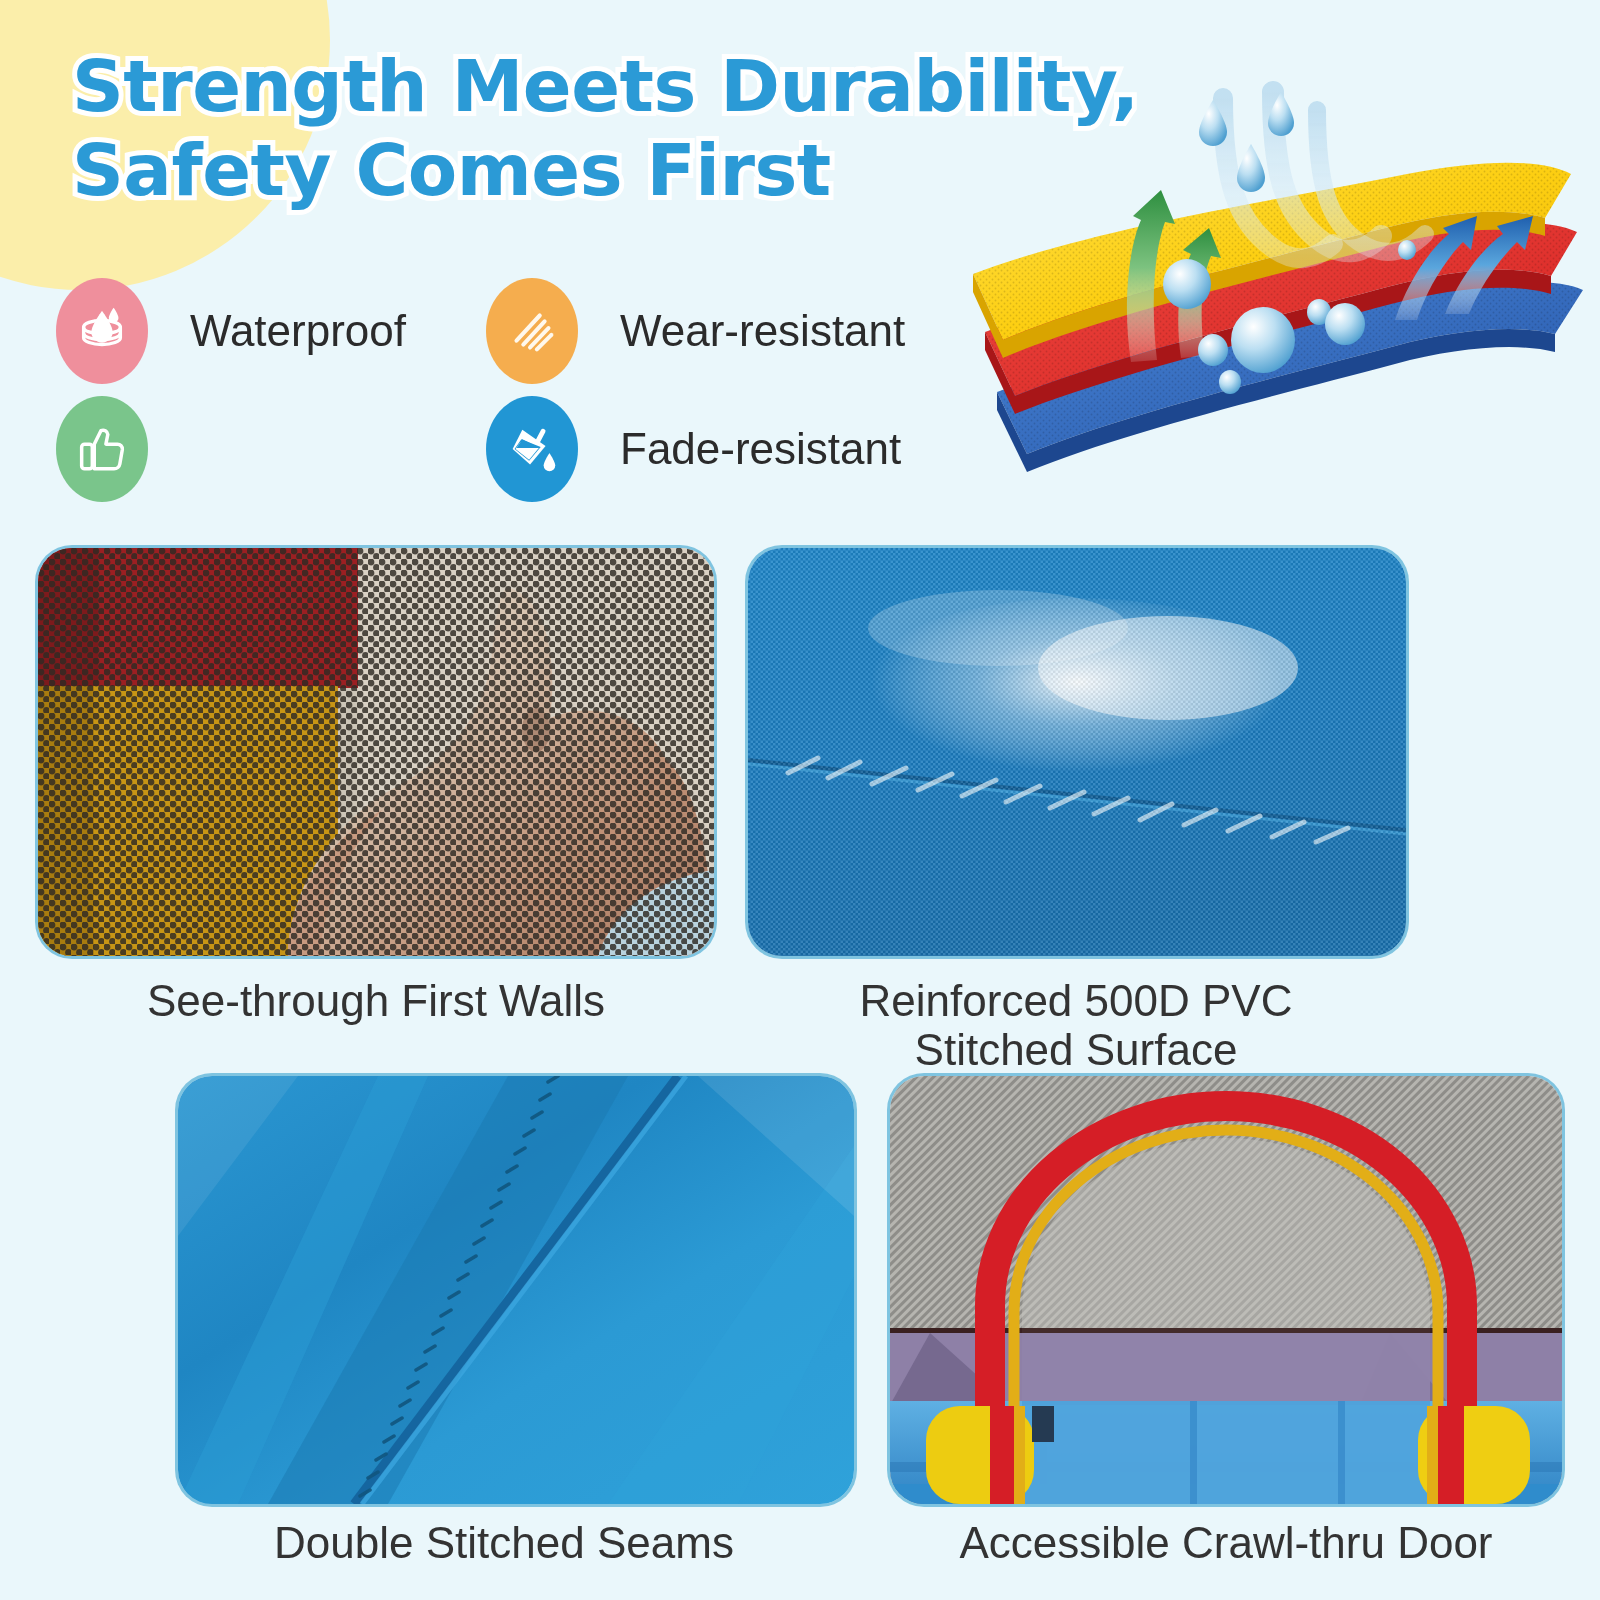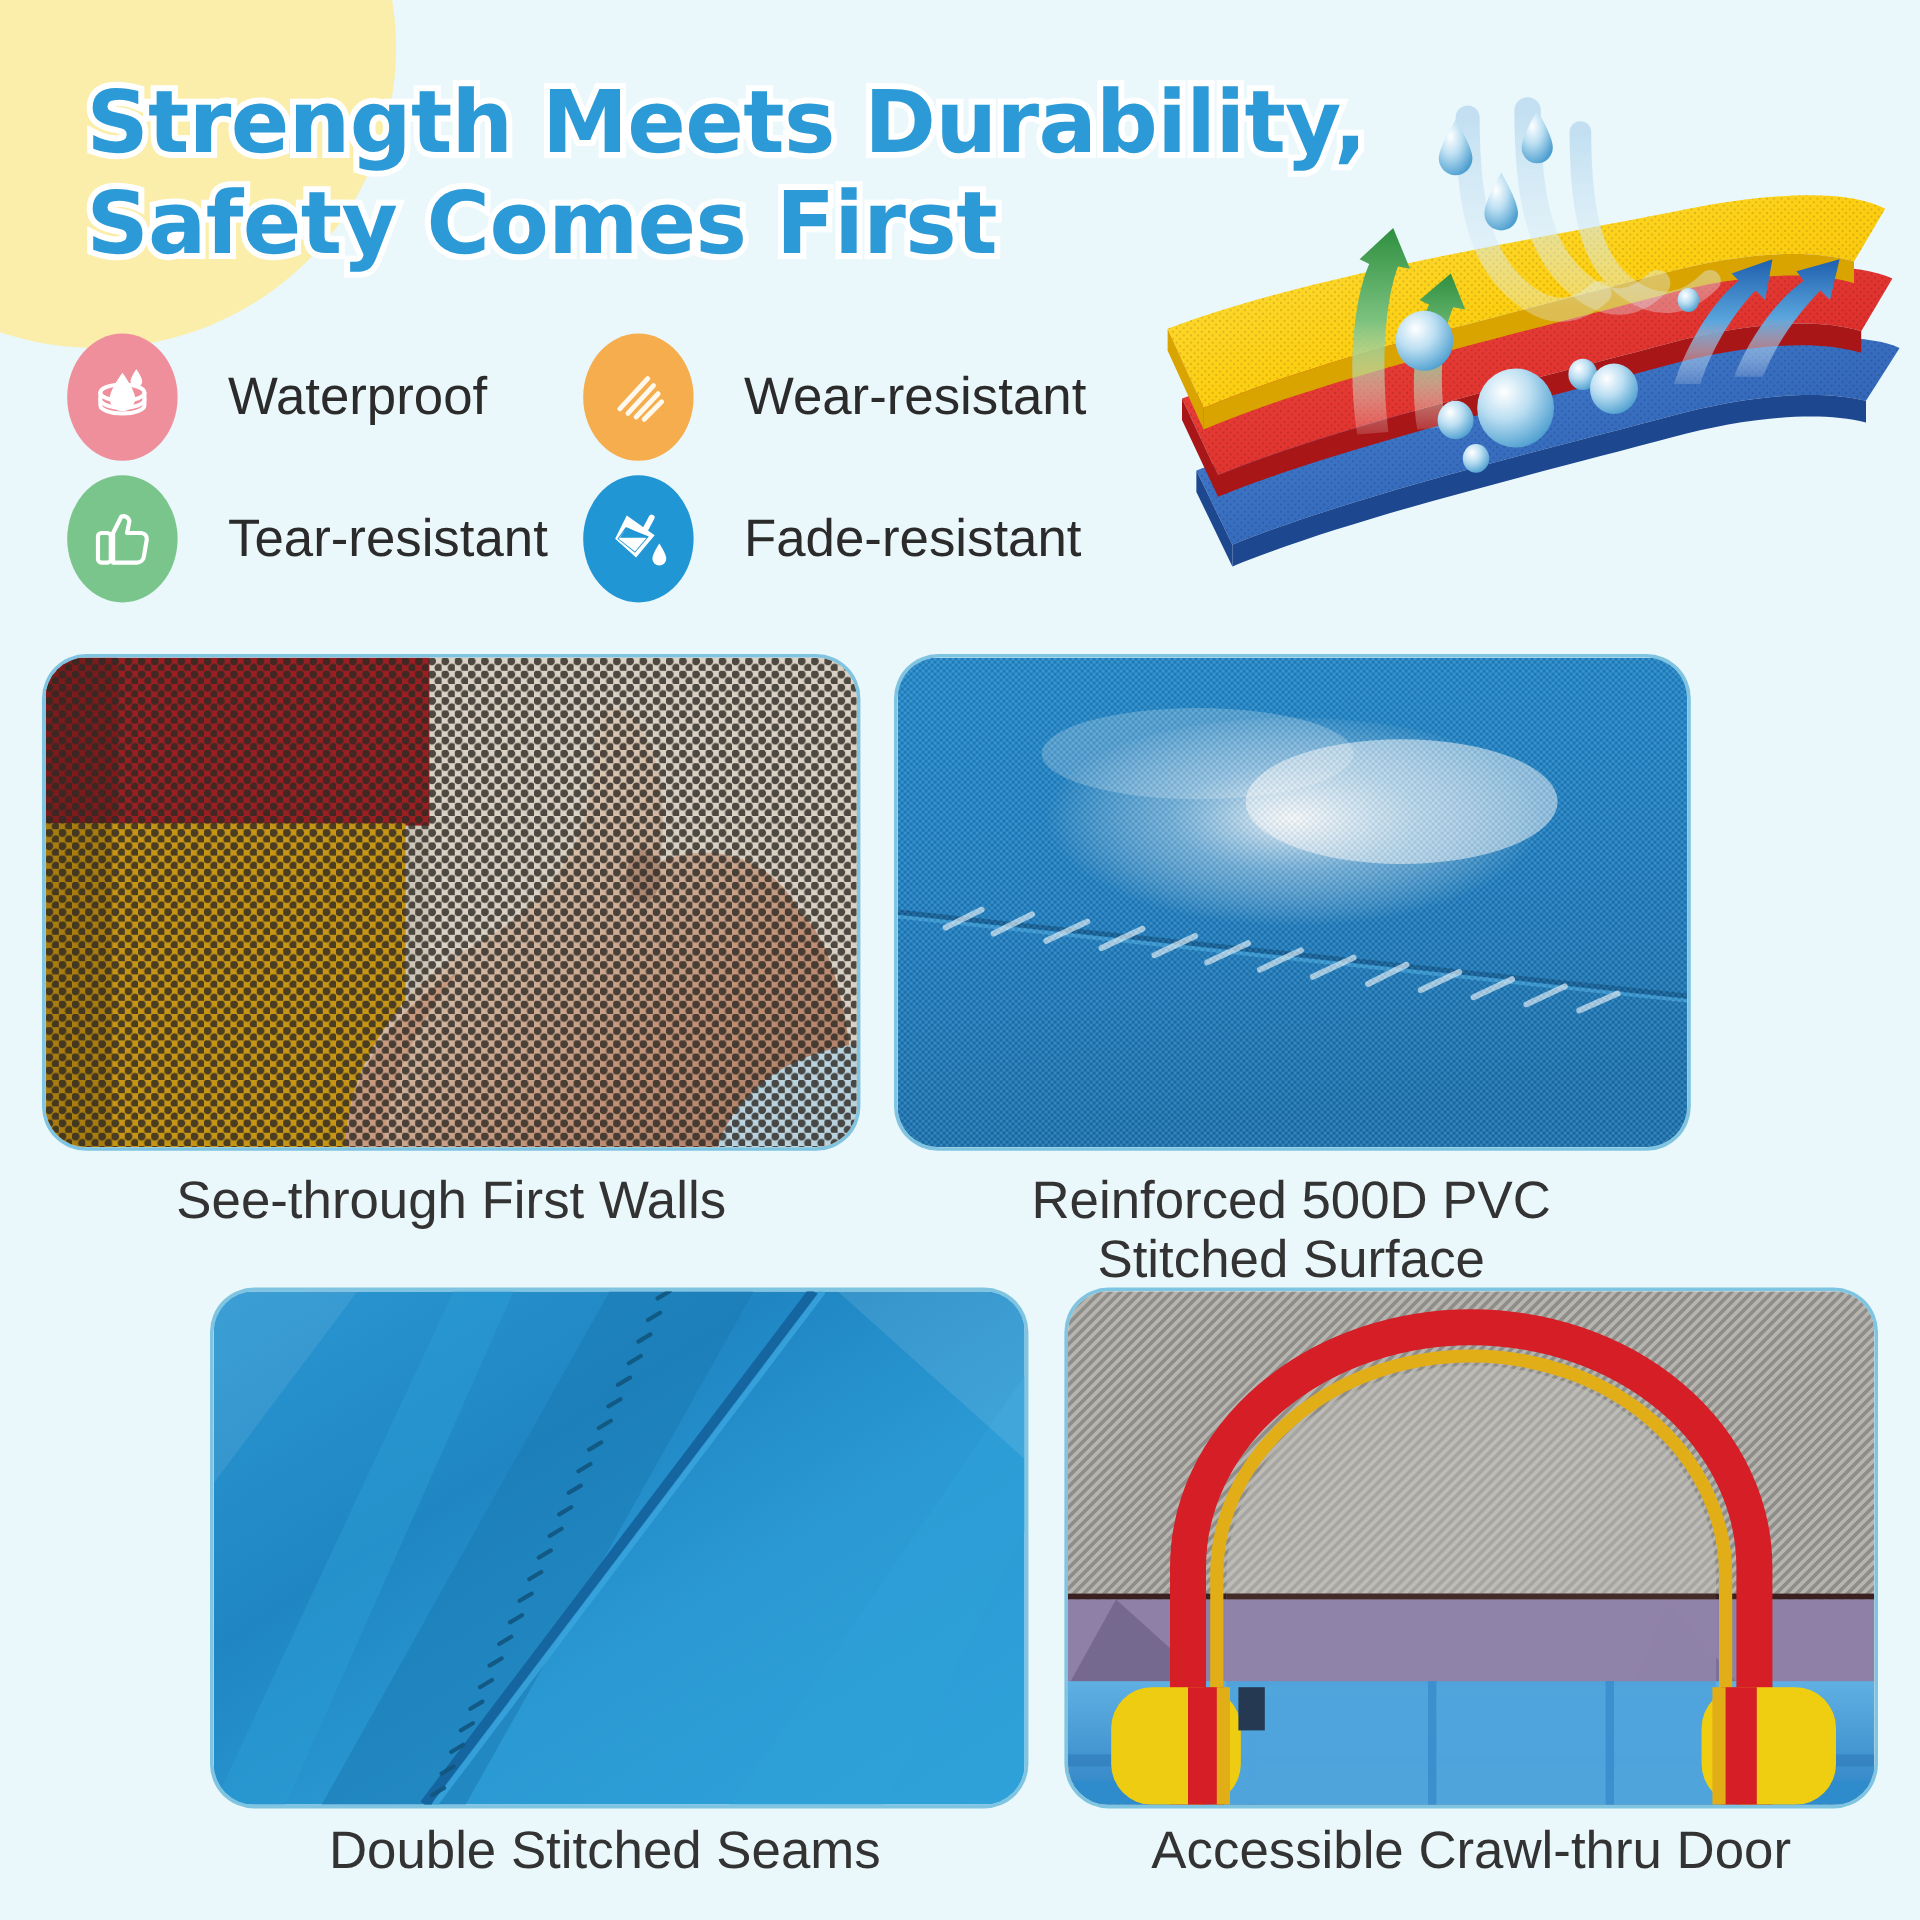--- a/index.html
+++ b/index.html
@@ -12,21 +12,21 @@
   #root { position:relative; width:1600px; height:1600px; background:#eaf7fb; overflow:hidden; }
   .blob2 {
     position:absolute; left:-170px; top:-210px;
     width:500px; height:500px; background:#fbeeaa;
     border-radius:50%;
     z-index:0;
   }
 
   
   .headline {
-    position:absolute; left:72px; top:60px; z-index:6;
+    position:absolute; left:72px; top:44px; z-index:6;
     font-family:"DejaVu Sans", sans-serif;
     font-weight:bold;
     font-size:72px;
     line-height:1.17;
     letter-spacing:-0.5px;
     color:#2b9ad6;
     -webkit-text-stroke:10px #ffffff;
     paint-order:stroke fill;
     white-space:pre-line;
   }
@@ -130,21 +130,20 @@
         <div class="badge" style="background:#7ac58b">
           <span>
             <svg width="62" height="62" viewBox="0 0 64 64">
               <g fill="none" stroke="#fff" stroke-width="3.6" stroke-linejoin="round" stroke-linecap="round">
                 <path d="M24 27 L31 13 a5 5 0 0 1 7 4 l-2 10 h12 a5 5 0 0 1 5 5.5 l-2.6 15 a6 6 0 0 1 -6 5 H24 Z"></path>
                 <rect x="11" y="27" width="11" height="25.5" rx="3"></rect>
               </g>
             </svg>
           </span>
         </div>
-        <div class="feat-label">Tear-resistant</div>
       </div>
 
       <div class="feat col2">
         <div class="badge" style="background:#2196d4">
           <span>
             <svg width="62" height="62" viewBox="0 0 64 64">
               <g fill="#fff">
                 <path d="M22 12 L12 32 L30 48 L46 29 Z"></path>
                 <rect x="36" y="10" width="5" height="26" rx="2.4" transform="rotate(28 38.5 23)"></rect>
                 <path d="M50 36 C50 36 44 45 44 49 a6 6 0 0 0 12 0 C56 45 50 36 50 36 Z"></path>

